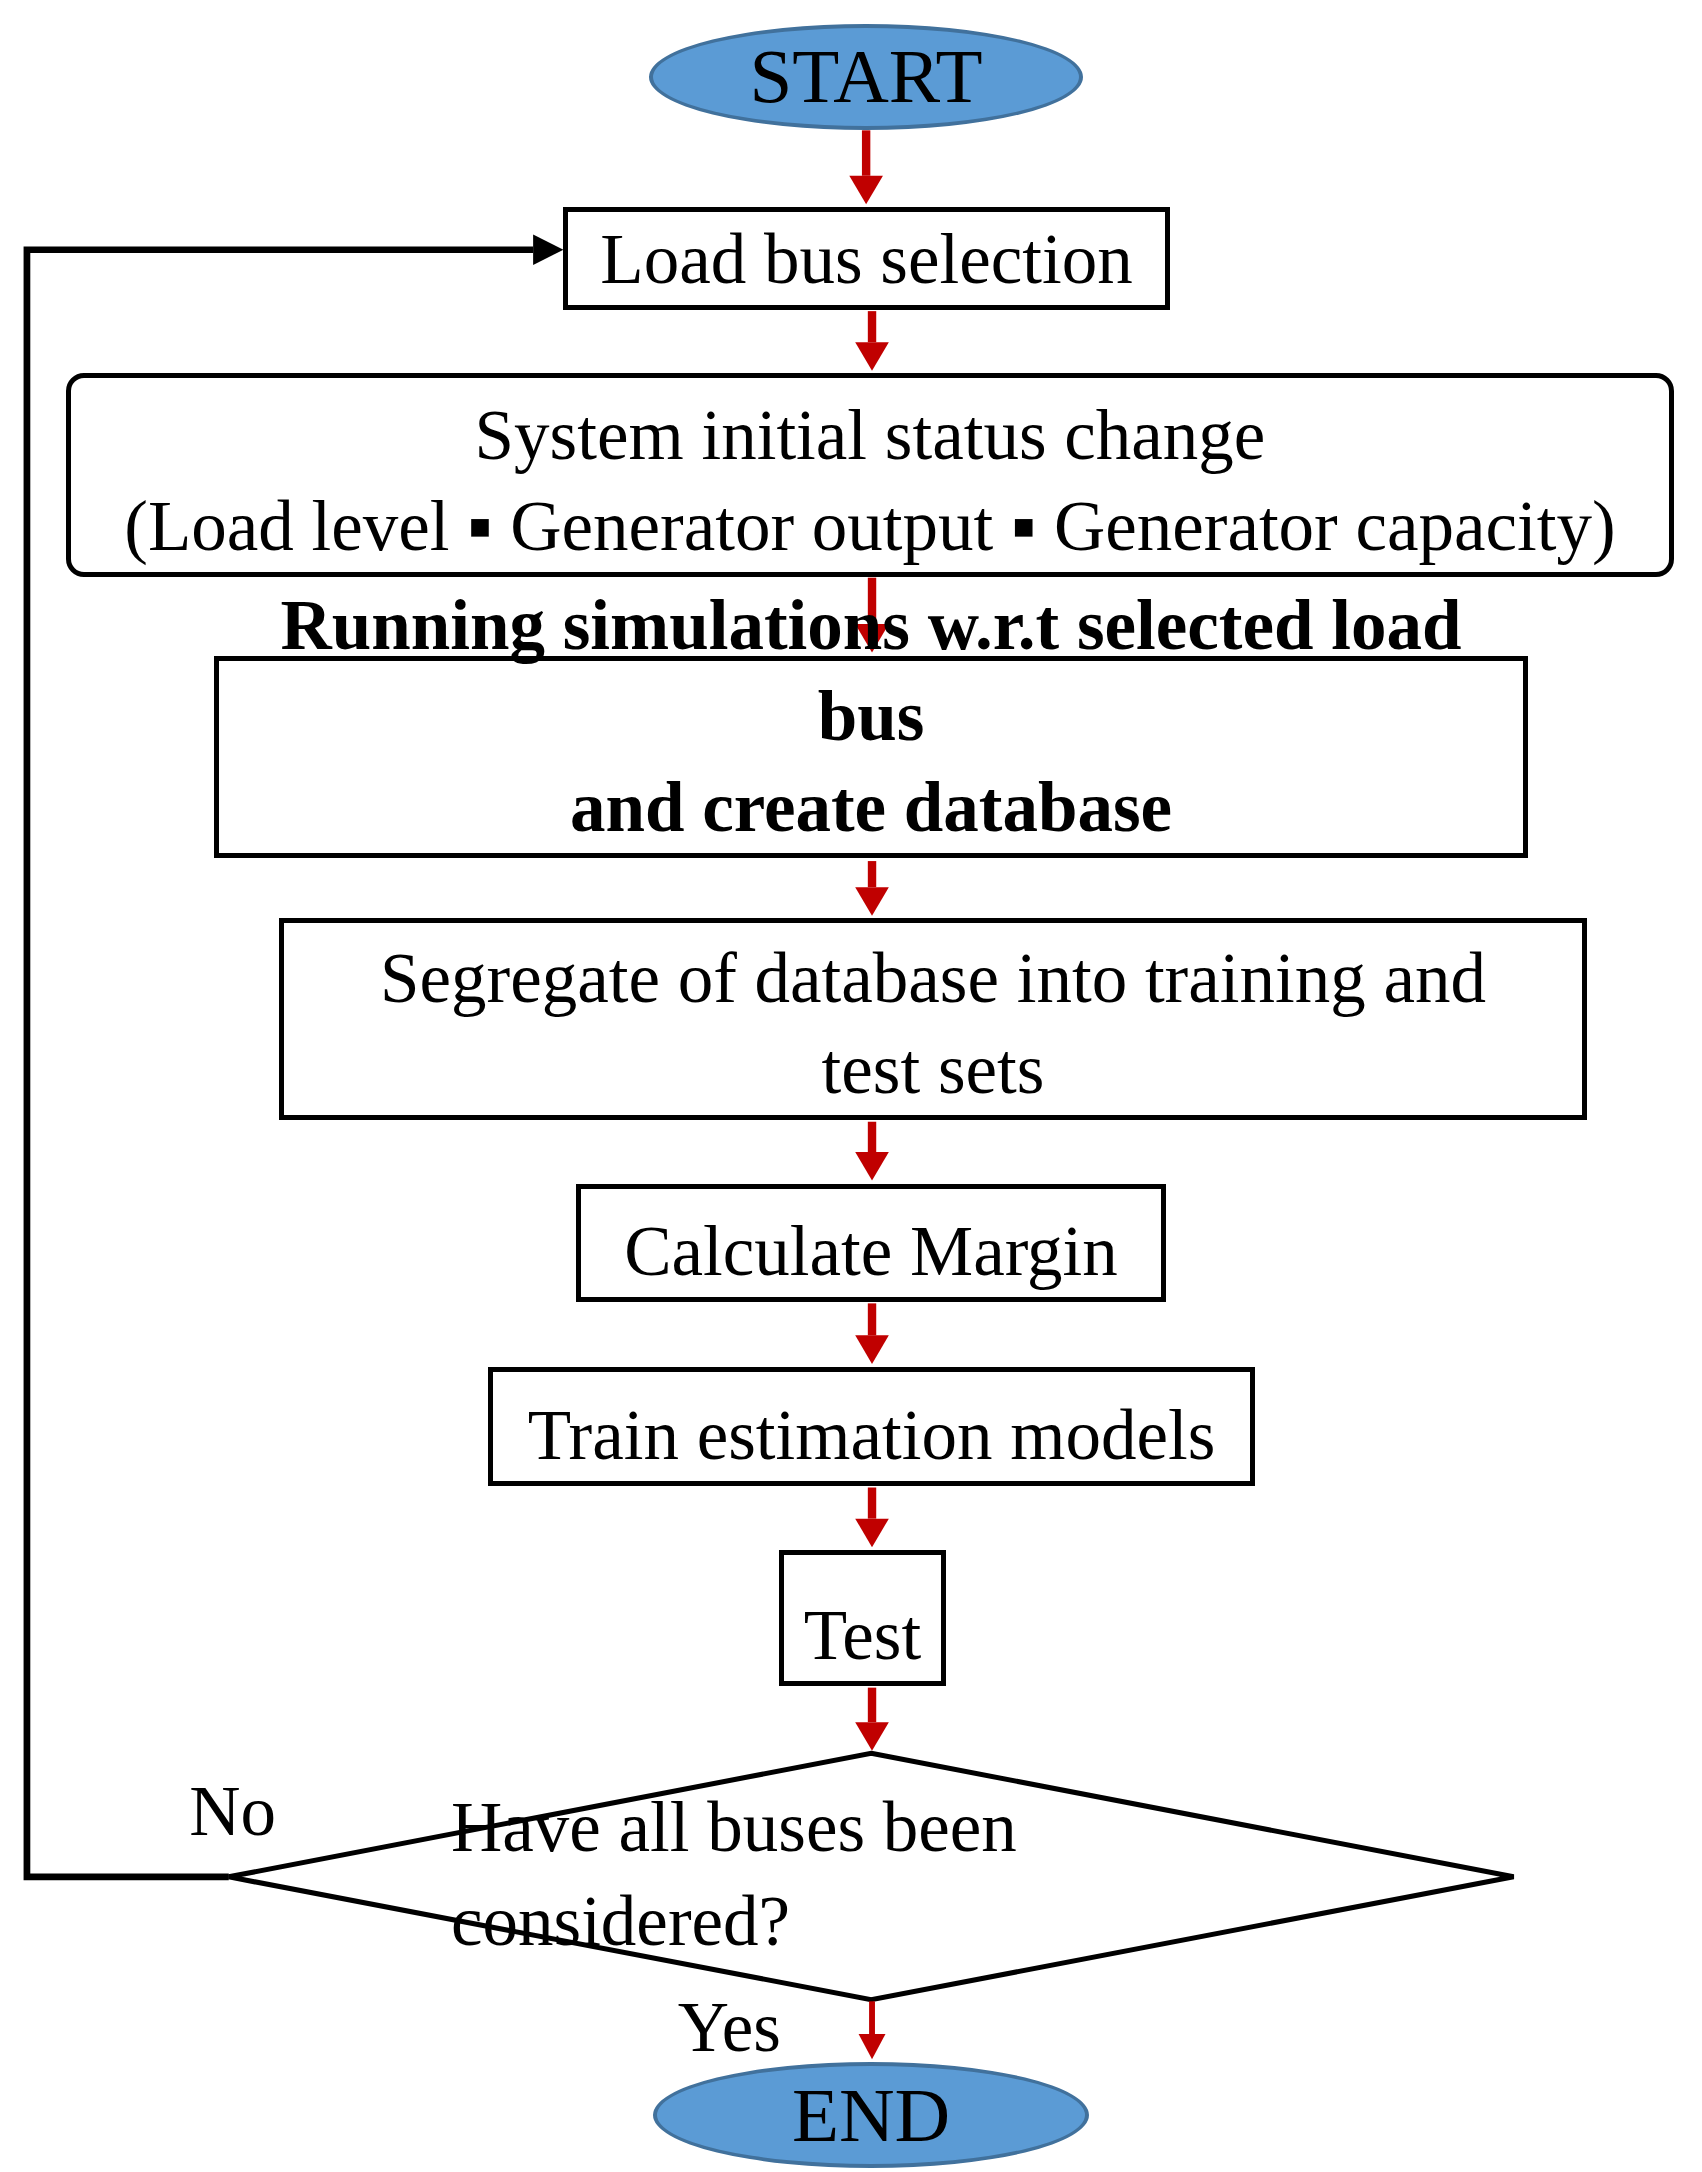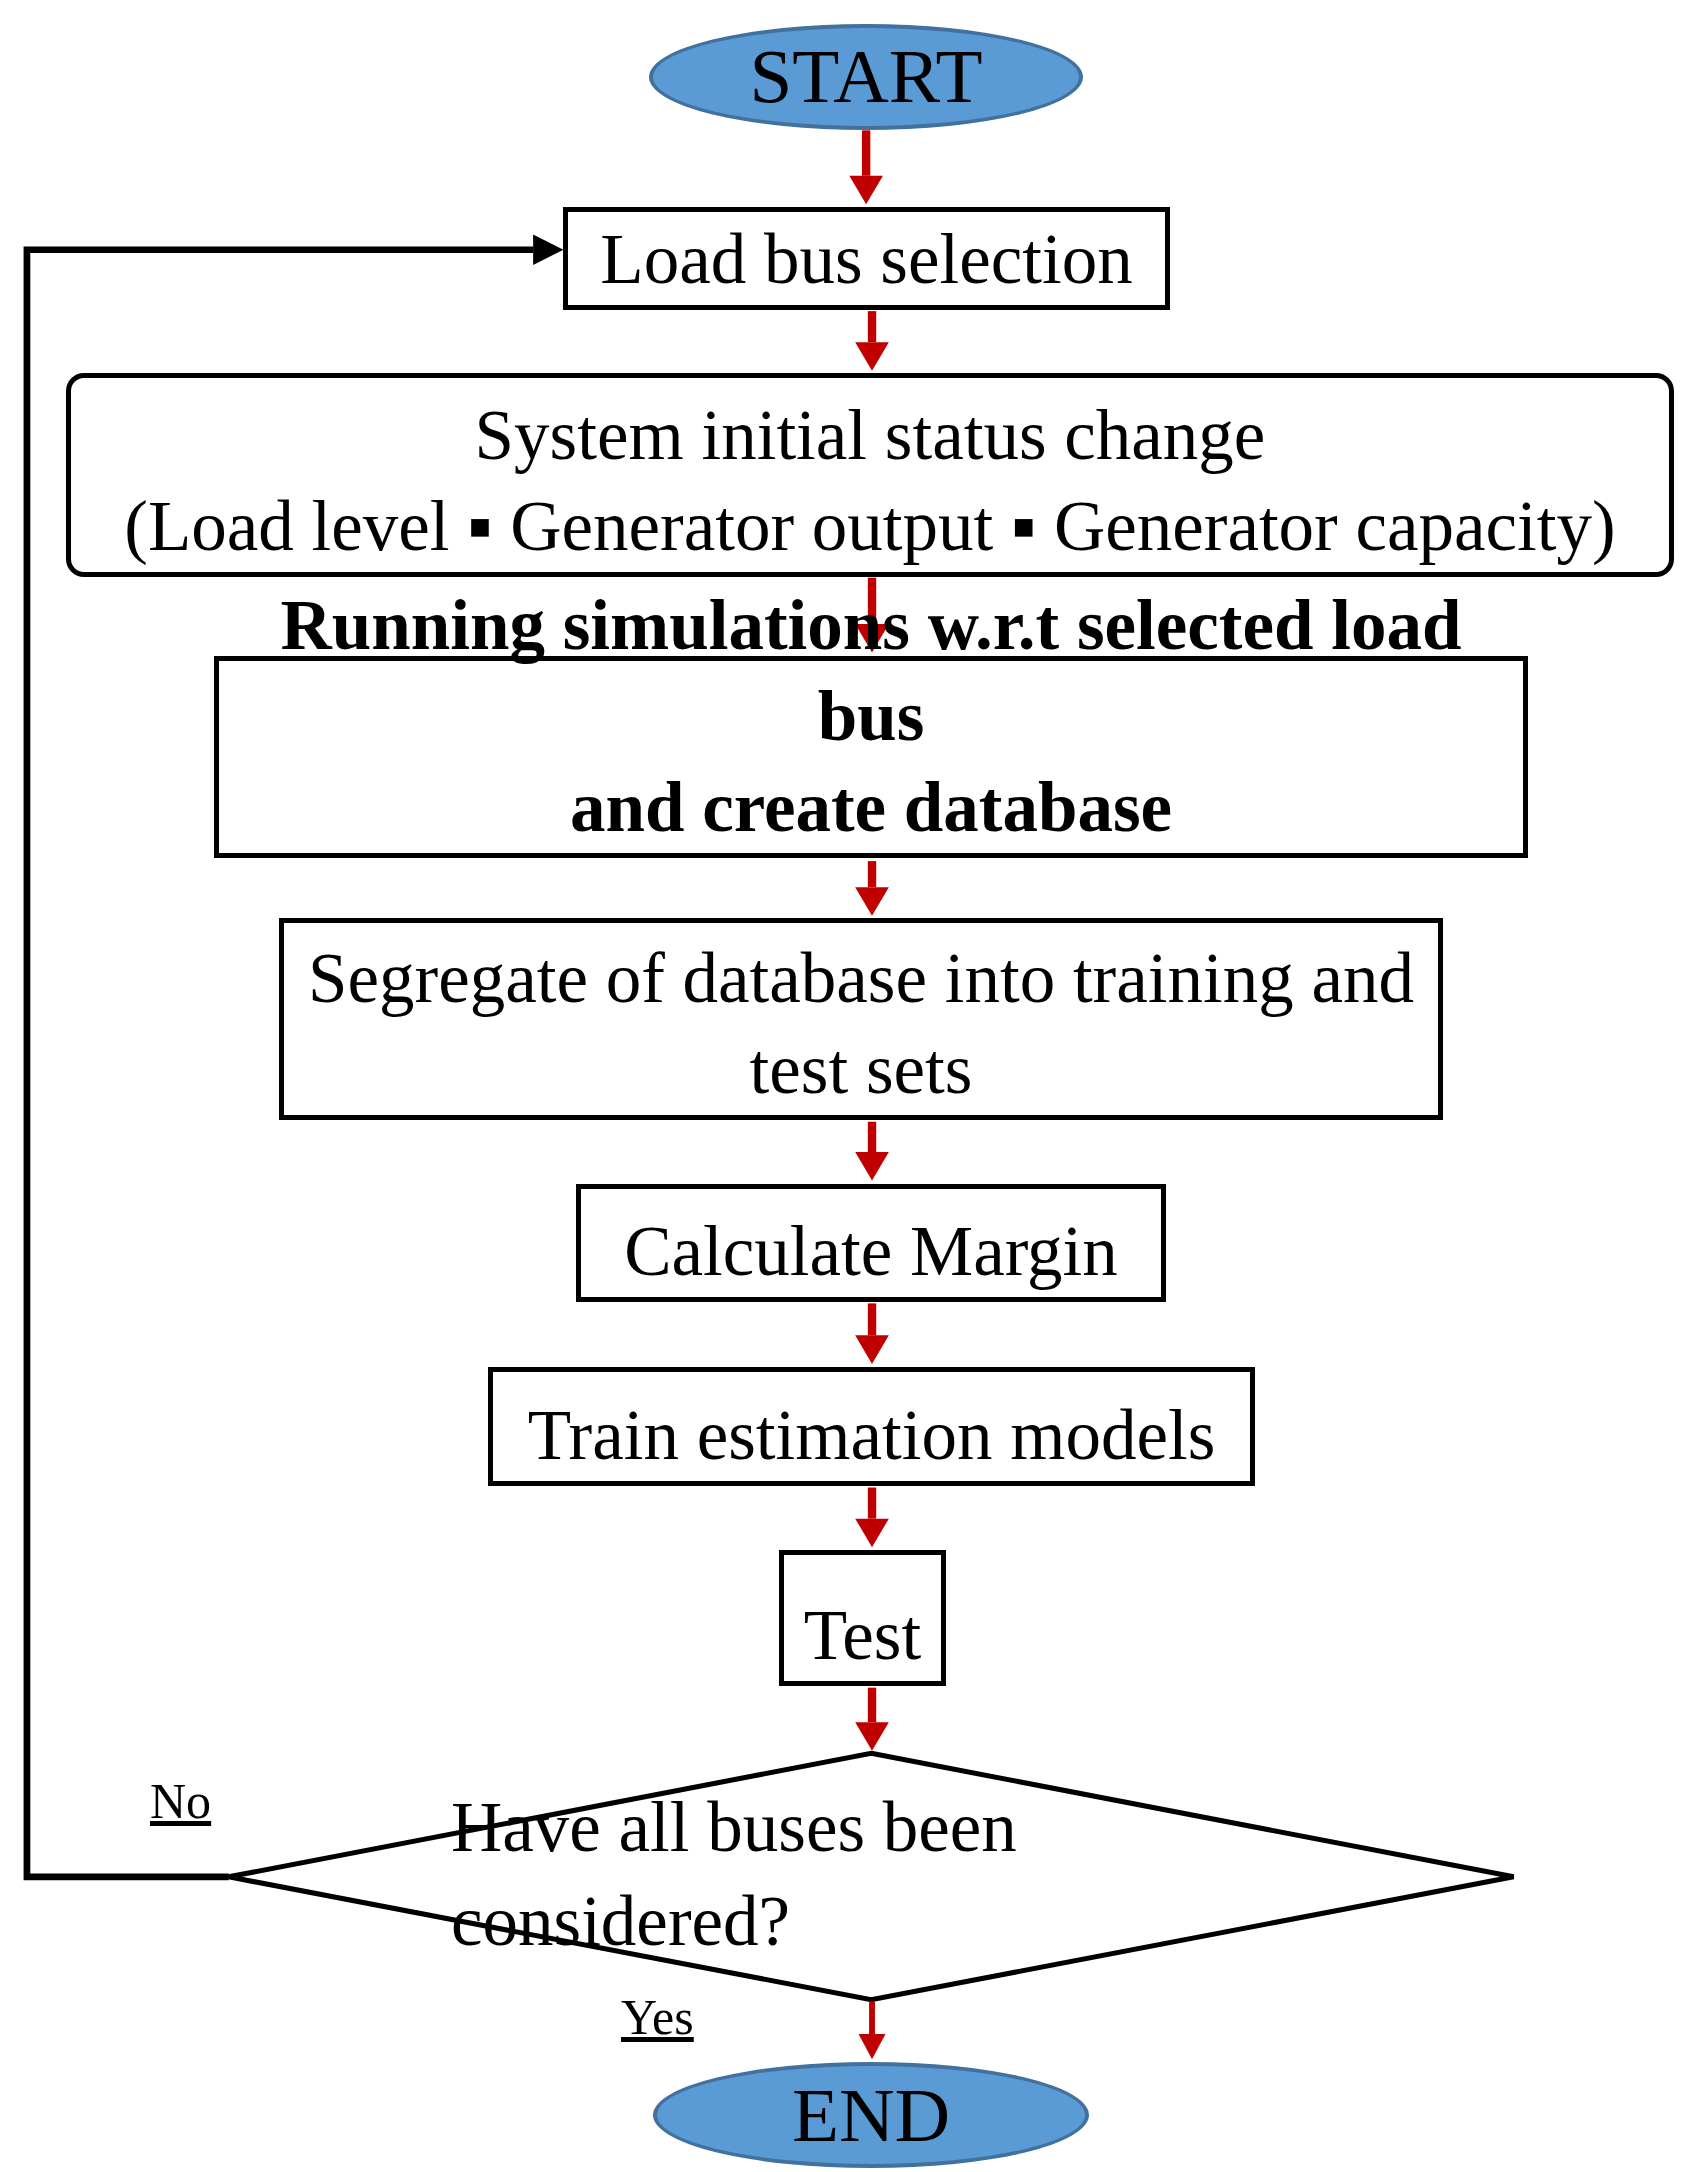--- a/index.html
+++ b/index.html
@@ -36,38 +36,37 @@
     background: #5B9BD5;
     border: 4.2px solid #41719C;
     border-radius: 50%;
     color: #000000;
     font-size: 77px;
   }
   .term-start { left: 649px; top: 23.5px;  width: 434px; height: 106px; }
   .box-load   { left: 563px; top: 207px; width: 607px; height: 103px; }
   .box-sys    { left: 66px;  top: 373px; width: 1608px; height: 204px; border-radius: 18px; }
   .box-run    { left: 214px; top: 656px; width: 1314px; height: 202px; font-weight: bold; }
-  .box-seg    { left: 279px; top: 918px; width: 1164px; height: 202px; }
+  .box-seg    { left: 279px; top: 918px; width: 1308px; height: 202px; }
   .box-calc   { left: 576px; top: 1184px; width: 590px; height: 118px; }
   .box-train  { left: 488px; top: 1367px; width: 767px; height: 119px; }
   .box-test   { left: 779px; top: 1550px; width: 167px; height: 136px; }
   .term-end   { left: 653px; top: 2062px; width: 436px; height: 106px; }
   .diamond-text {
     position: absolute;
     left: 451px; top: 1781px; width: 841px;
     text-align: left;
     font-size: 71px;
     line-height: 1.32;
   }
   .edge-label {
     position: absolute;
-    font-size: 50px;
+    font-size: 71px;
     line-height: 1.0;
-    text-align: left;
-    text-decoration: underline;
+    text-align: right;
   }
   .label-no  { left: 150px; top: 1776px; width: 126px; }
   .label-yes { left: 621px; top: 1992px; width: 160px; }
 </style>
 </head>
 <body>
 
 <div class="canvas">
 
   <svg class="layer" viewBox="0 0 2024 2583" xmlns="http://www.w3.org/2000/svg">

